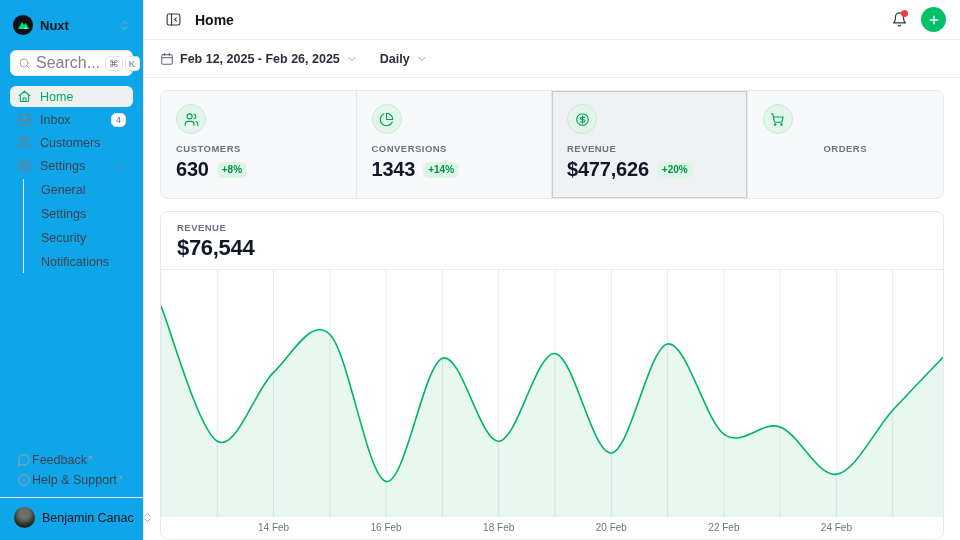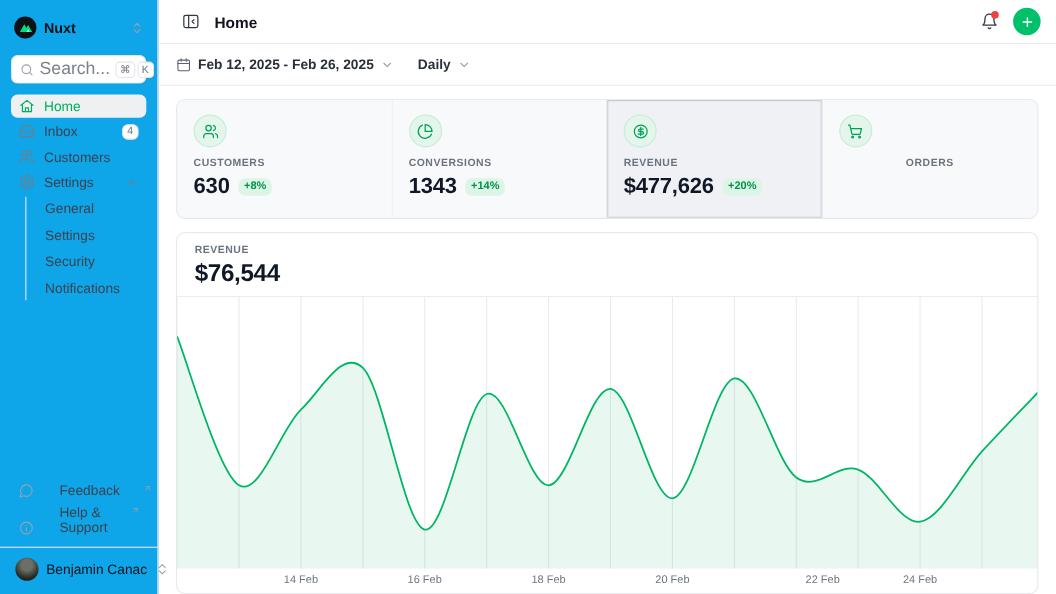--- a/index.html
+++ b/index.html
@@ -25,21 +25,21 @@
     font-size:12.5px; color:#3c4350; font-weight:500; cursor:pointer; }
   .nav-item .lab { flex:1; white-space:nowrap; }
   .nav-item .icn { color:#747c87; }
   .nav-item.active { background:#eef0f2; color:#00b061; }
   .nav-item.active .icn { color:#00b061; }
   .mini-badge { font-size:9.5px; color:#6b7280; border:1px solid #e3e5e9; background:#fff; border-radius:5px;
     padding:0 4px; height:14px; display:inline-flex; align-items:center; }
   .sub { margin:1px 0 1px 13px; border-left:1.5px solid #e5e7eb; padding-left:13px; display:flex; flex-direction:column; gap:2px; }
   .sub-item { font-size:12.5px; color:#3c4350; padding:4px 4px; border-radius:6px; cursor:pointer; white-space:nowrap; }
   .sb-spacer { flex:1; }
-  .foot-item { display:flex; align-items:flex-end; gap:23px; padding:3px 7px; font-size:12.5px; color:#3c4350;
+  .foot-item { display:flex; align-items:flex-end; gap:1px; padding:3px 7px; font-size:12.5px; color:#3c4350;
     font-weight:500; border-radius:6px; cursor:pointer; }
   .foot-item .ext { color:#9aa1ab; margin-left:-2px; align-self:flex-start; margin-top:1px; }
   .sb-divider { border-top:1px solid #e7e9ec; margin:7px -10px 7px; }
   .user { display:flex; align-items:center; gap:7px; padding:2px 4px; border-radius:6px; cursor:pointer; }
   .avatar { width:21px; height:21px; border-radius:50%;
     background:radial-gradient(circle at 50% 32%, #6b6f66 0 28%, #23251f 70%); flex:0 0 21px; }
   .user .name { font-size:12.5px; font-weight:400; color:#10131a; flex:1; white-space:nowrap; }
 
   
   main { flex:1; display:flex; flex-direction:column; min-width:0; }
@@ -356,19 +356,19 @@
               <line x1="788.0" y1="0" x2="788.0" y2="247" stroke="#e9ebee" stroke-width="1"></line>
               <path d="M0.0 36.1 C9.4 58.6,37.5 160.1,56.3 171.2 C75.0 182.2,93.8 120.2,112.6 102.4 C131.3 84.7,150.1 46.3,168.9 64.5 C187.6 82.7,206.4 207.5,225.1 211.4 C243.9 215.4,262.7 94.9,281.4 88.2 C300.2 81.5,319.0 171.9,337.7 171.2 C356.5 170.4,375.2 81.5,394.0 83.5 C412.8 85.4,431.5 184.6,450.3 183.0 C469.0 181.4,487.8 77.2,506.6 74.0 C525.3 70.8,544.1 150.2,562.9 164.1 C581.6 177.9,600.4 150.2,619.1 156.9 C637.9 163.7,656.7 207.1,675.4 204.3 C694.2 201.6,713.0 160.9,731.7 140.3 C750.5 119.8,778.6 91.0,788.0 81.1 L788 247 L0 247 Z" fill="rgba(0,181,99,0.09)" stroke="none"></path>
               <path d="M0.0 36.1 C9.4 58.6,37.5 160.1,56.3 171.2 C75.0 182.2,93.8 120.2,112.6 102.4 C131.3 84.7,150.1 46.3,168.9 64.5 C187.6 82.7,206.4 207.5,225.1 211.4 C243.9 215.4,262.7 94.9,281.4 88.2 C300.2 81.5,319.0 171.9,337.7 171.2 C356.5 170.4,375.2 81.5,394.0 83.5 C412.8 85.4,431.5 184.6,450.3 183.0 C469.0 181.4,487.8 77.2,506.6 74.0 C525.3 70.8,544.1 150.2,562.9 164.1 C581.6 177.9,600.4 150.2,619.1 156.9 C637.9 163.7,656.7 207.1,675.4 204.3 C694.2 201.6,713.0 160.9,731.7 140.3 C750.5 119.8,778.6 91.0,788.0 81.1" fill="none" stroke="#00b563" stroke-width="1.6" stroke-linecap="round"></path>
             </svg>
           </div>
         <div class="xlabels" id="xlabels">
             <span class="xlab" style="left: 112.6px;">14 Feb</span>
             <span class="xlab" style="left: 225.1px;">16 Feb</span>
             <span class="xlab" style="left: 337.7px;">18 Feb</span>
             <span class="xlab" style="left: 450.3px;">20 Feb</span>
-            <span class="xlab" style="left: 562.9px; margin-left: 24px;">22 Feb</span>
+            <span class="xlab" style="left: 562.9px;">22 Feb</span>
             <span class="xlab" style="left: 675.4px;">24 Feb</span>
           </div>
       </div>
     </section>
   </main>
 </div>
 
 </body></html>

